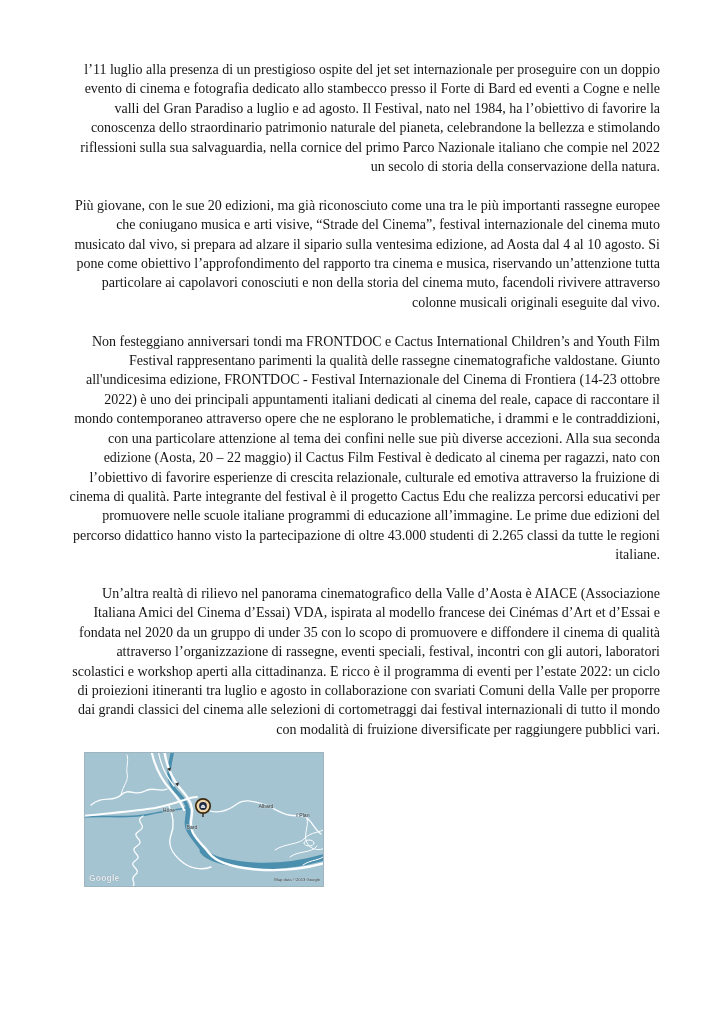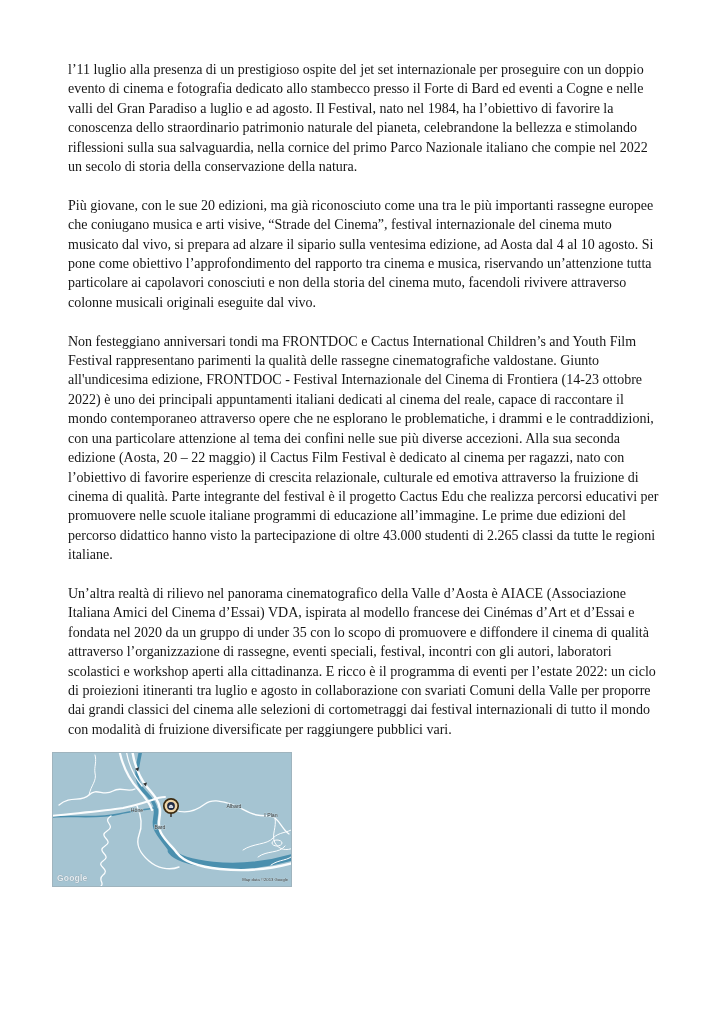--- a/index.html
+++ b/index.html
@@ -16,29 +16,29 @@
     font-family: "Liberation Serif", serif;
   }
   .content {
     position: absolute;
     left: 68px;
     top: 60px;
     width: 592px;
     color: #151515;
     font-size: 14px;
     line-height: 19.4px;
-    text-align: left;
+    text-align: right;
   }
   .content p {
     margin: 0 0 19.4px 0;
     padding: 0;
   }
   .map-figure {
     position: absolute;
-    left: 52px;
+    left: 84px;
     top: 752px;
     width: 238px;
     height: 133px;
     border: 1px solid #9fb4be;
     box-sizing: content-box;
     background: #fdba74;
     text-align: center;
   }
   .map-figure svg { display: block; }
   .map-label {

